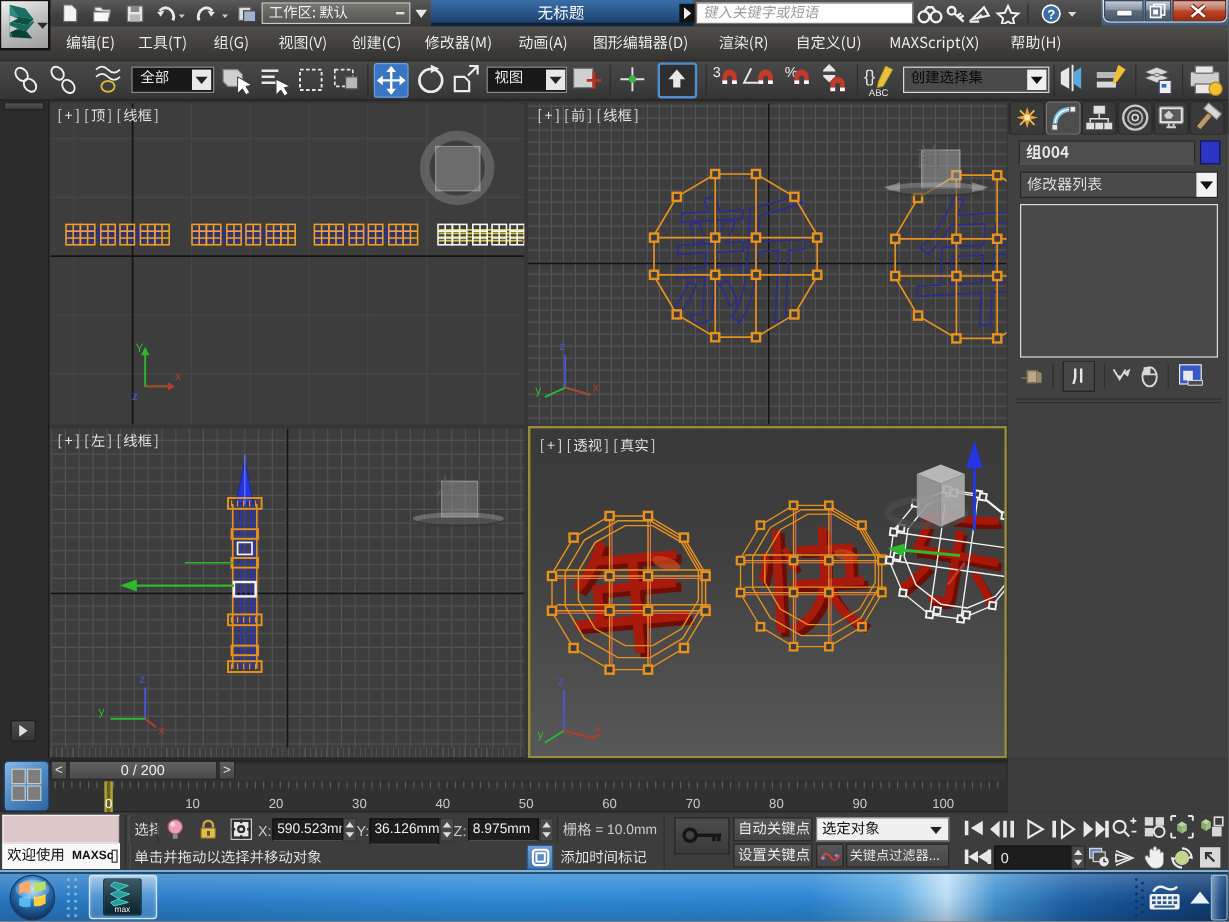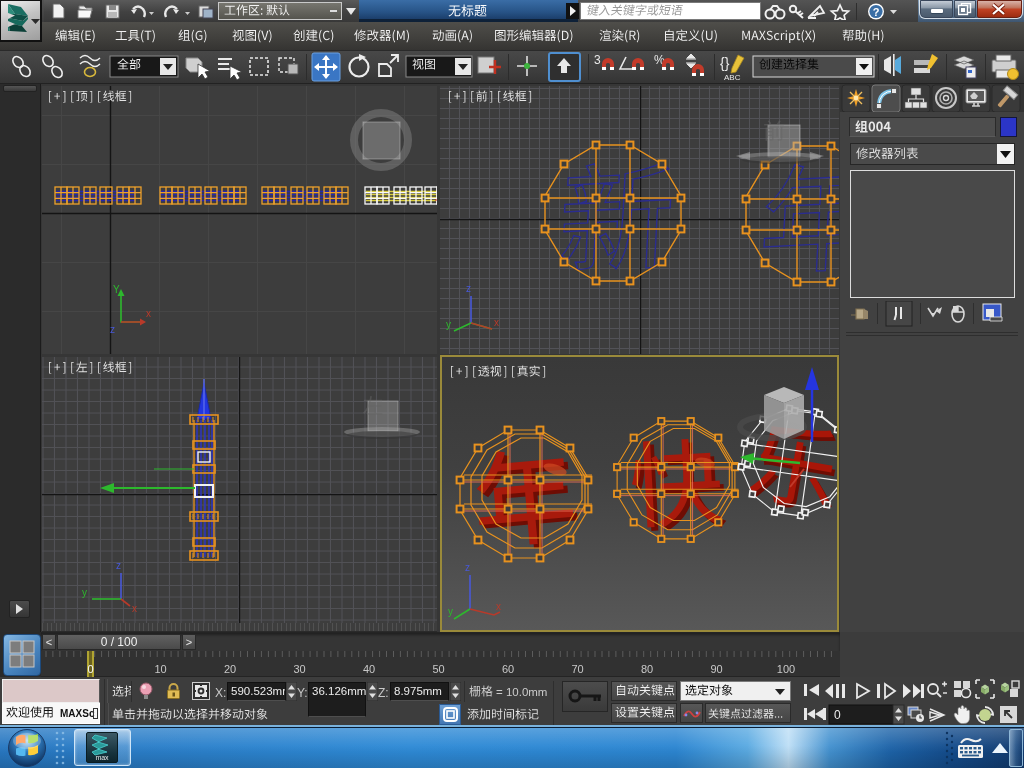--- a/index.html
+++ b/index.html
@@ -648,21 +648,21 @@
     <rect x="146" y="8" width="8" height="8" fill="#e8e8e8"></rect>
     <path d="M150 16 h12 v4 h-12 z" fill="#4a4a4a" stroke="#e8e8e8" stroke-width="0.8"></path>
   </svg>
   <div class="abs" style="left:846px;top:332px;width:172px;height:1px;background:#2e2e2e;"></div>
   <div class="abs" style="left:846px;top:335px;width:172px;height:1px;background:#2e2e2e;"></div>
 
   <div class="abs" style="left:42px;top:623px;width:395px;height:9px;background:repeating-linear-gradient(90deg,#515151 0px,#515151 1px,#3d3d3d 1px,#3d3d3d 4.6px);border-bottom:1px solid #2a2a2a;"></div>
 
   <div class="abs" style="left:41px;top:632px;width:799px;height:19px;background:#353535;border-top:1px solid #242424;box-shadow:inset 0 2px 3px rgba(0,0,0,.4);"></div>
   <div class="abs" style="left:42px;top:634px;width:14px;height:16px;background:linear-gradient(#5e5e5e,#474747);border:1px solid #282828;color:#e8e8e8;font-size:11px;line-height:14px;text-align:center;">&lt;</div>
-  <div class="abs" style="left:57px;top:634px;width:124px;height:16px;background:linear-gradient(#616161,#4a4a4a);border:1px solid #282828;color:#f0f0f0;font-size:12px;line-height:15px;text-align:center;">0 / 100</div>
+  <div class="abs" style="left:57px;top:634px;width:124px;height:16px;background:linear-gradient(#616161,#4a4a4a);border:1px solid #282828;color:#f0f0f0;font-size:12px;line-height:15px;text-align:center;">0 / 200</div>
   <div class="abs" style="left:182px;top:634px;width:14px;height:16px;background:linear-gradient(#5e5e5e,#474747);border:1px solid #282828;color:#e8e8e8;font-size:11px;line-height:14px;text-align:center;">&gt;</div>
 
   <div class="abs" style="left:41px;top:651px;width:799px;height:26px;background:#313131;border-bottom:1px solid #242424;"></div>
   <svg class="abs" style="left:41px;top:651px" width="799" height="26">
     <g stroke="#5c5c5c" stroke-width="1">
       <path d="M5.0 0 V6 M11.9 0 V6 M18.9 0 V6 M25.8 0 V6 M32.8 0 V6 M39.8 0 V6 M46.7 0 V6 M53.7 0 V6 M60.6 0 V6 M67.6 0 V6 M74.5 0 V6 M81.5 0 V6 M88.4 0 V6 M95.4 0 V6 M102.3 0 V6 M109.3 0 V6 M116.2 0 V6 M123.2 0 V6 M130.1 0 V6 M137.1 0 V6 M144.0 0 V6 M150.9 0 V6 M157.9 0 V6 M164.8 0 V6 M171.8 0 V6 M178.7 0 V6 M185.7 0 V6 M192.6 0 V6 M199.6 0 V6 M206.5 0 V6 M213.5 0 V6 M220.4 0 V6 M227.4 0 V6 M234.3 0 V6 M241.3 0 V6 M248.2 0 V6 M255.2 0 V6 M262.1 0 V6 M269.1 0 V6 M276.0 0 V6 M283.0 0 V6 M289.9 0 V6 M296.9 0 V6 M303.8 0 V6 M310.8 0 V6 M317.7 0 V6 M324.7 0 V6 M331.6 0 V6 M338.6 0 V6 M345.5 0 V6 M352.5 0 V6 M359.4 0 V6 M366.4 0 V6 M373.3 0 V6 M380.3 0 V6 M387.2 0 V6 M394.2 0 V6 M401.1 0 V6 M408.1 0 V6 M415.0 0 V6 M422.0 0 V6 M428.9 0 V6 M435.9 0 V6 M442.8 0 V6 M449.8 0 V6 M456.7 0 V6 M463.7 0 V6 M470.6 0 V6 M477.6 0 V6 M484.5 0 V6 M491.5 0 V6 M498.4 0 V6 M505.4 0 V6 M512.3 0 V6 M519.3 0 V6 M526.2 0 V6 M533.2 0 V6 M540.1 0 V6 M547.1 0 V6 M554.0 0 V6 M561.0 0 V6 M567.9 0 V6 M574.9 0 V6 M581.8 0 V6 M588.8 0 V6 M595.8 0 V6 M602.7 0 V6 M609.7 0 V6 M616.6 0 V6 M623.6 0 V6 M630.5 0 V6 M637.5 0 V6 M644.4 0 V6 M651.4 0 V6 M658.3 0 V6 M665.3 0 V6 M672.2 0 V6 M679.2 0 V6 M686.1 0 V6 M693.1 0 V6 M700.0 0 V6 M707.0 0 V6 M713.9 0 V6 M720.9 0 V6 M727.8 0 V6 M734.8 0 V6 M741.7 0 V6 M748.7 0 V6 M755.6 0 V6 M762.6 0 V6 M769.5 0 V6 M776.5 0 V6 M783.4 0 V6 M790.4 0 V6"></path>
     </g>
     <g font-size="11" fill="#c8c8c8" text-anchor="middle" font-family="Liberation Sans">
       <text x="119.5" y="22">10</text>
         <text x="189" y="22">20</text>
@@ -718,21 +718,21 @@
   <svg class="abs" style="left:192px;top:682px" width="18" height="18">
     <rect x="0.5" y="0.5" width="17" height="17" fill="#2e2e2e" stroke="#cfcfcf"></rect>
     <rect x="3" y="3" width="12" height="12" fill="#e8e8e8"></rect>
     <circle cx="9" cy="9" r="3.4" fill="#2e2e2e"></circle>
     <circle cx="9" cy="9" r="1.5" fill="#e8e8e8"></circle>
     <path d="M9 1 v3 M9 14 v3 M1 9 h3 M14 9 h3" stroke="#2e2e2e" stroke-width="2"></path>
   </svg>
   <div class="abs" style="left:215px;top:686px;color:#c8c8c8;font-size:12px;">X:</div>
   <div class="abs" style="left:227px;top:682px;width:59px;height:19px;background:#1d1d1d;border:1px solid #111;border-bottom-color:#4e4e4e;color:#ececec;font-size:11.5px;line-height:17px;padding-left:3px;overflow:hidden;white-space:nowrap;">590.523mm</div>
   <div class="abs" style="left:297px;top:686px;color:#c8c8c8;font-size:12px;">Y:</div>
-  <div class="abs" style="left:308px;top:682px;width:58px;height:35px;background:#1d1d1d;border:1px solid #111;border-bottom-color:#4e4e4e;color:#ececec;font-size:11.5px;line-height:17px;padding-left:3px;">36.126mm</div>
+  <div class="abs" style="left:308px;top:682px;width:58px;height:22px;background:#1d1d1d;border:1px solid #111;border-bottom-color:#4e4e4e;color:#ececec;font-size:11.5px;line-height:17px;padding-left:3px;">36.126mm</div>
   <div class="abs" style="left:378px;top:686px;color:#c8c8c8;font-size:12px;">Z:</div>
   <div class="abs" style="left:390px;top:682px;width:59px;height:19px;background:#1d1d1d;border:1px solid #111;border-bottom-color:#4e4e4e;color:#ececec;font-size:11.5px;line-height:17px;padding-left:3px;">8.975mm</div>
   <svg class="abs" style="left:286px;top:682px" width="11" height="19">
       <rect width="11" height="19" fill="#4a4a4a" stroke="#2a2a2a"></rect>
       <path d="M5.5 3 l3.5 4.5 h-7 z M5.5 16 l3.5 -4.5 h-7 z" fill="#e0e0e0"></path>
     </svg>
   <svg class="abs" style="left:367px;top:682px" width="11" height="19">
       <rect width="11" height="19" fill="#4a4a4a" stroke="#2a2a2a"></rect>
       <path d="M5.5 3 l3.5 4.5 h-7 z M5.5 16 l3.5 -4.5 h-7 z" fill="#e0e0e0"></path>
     </svg>

